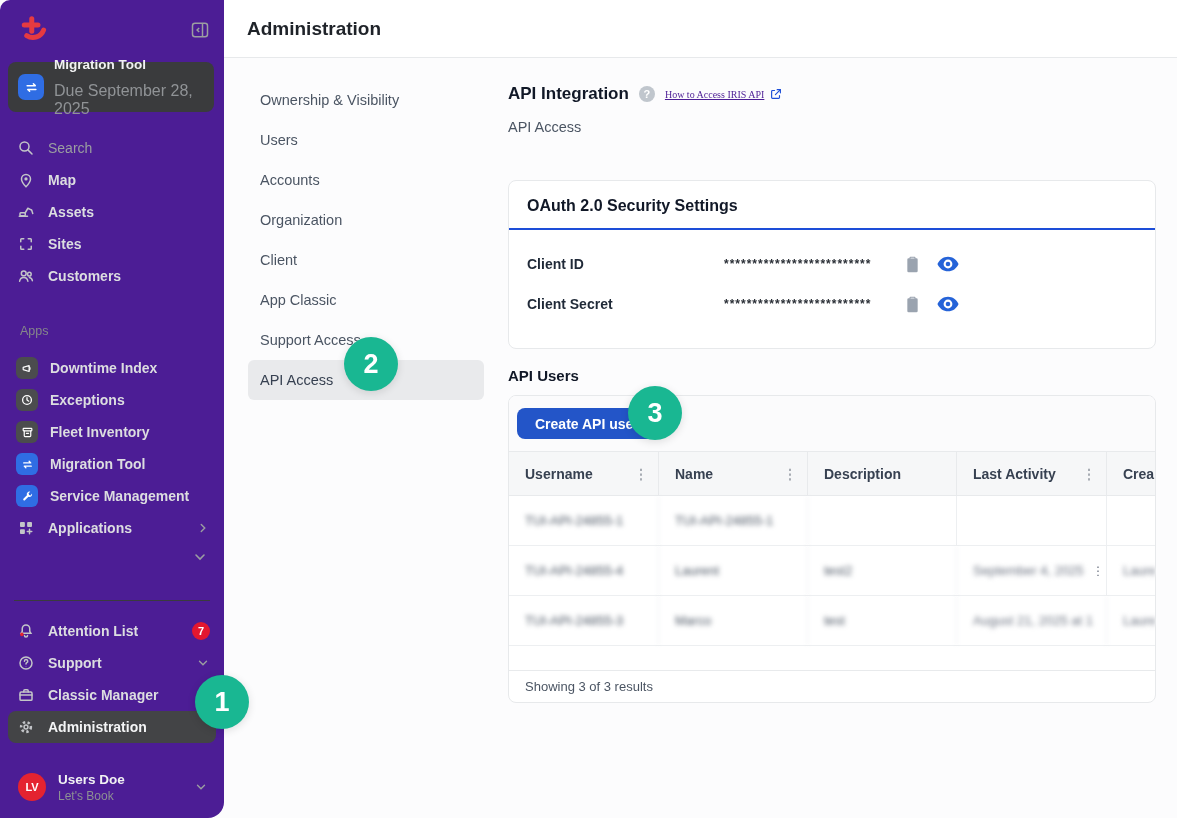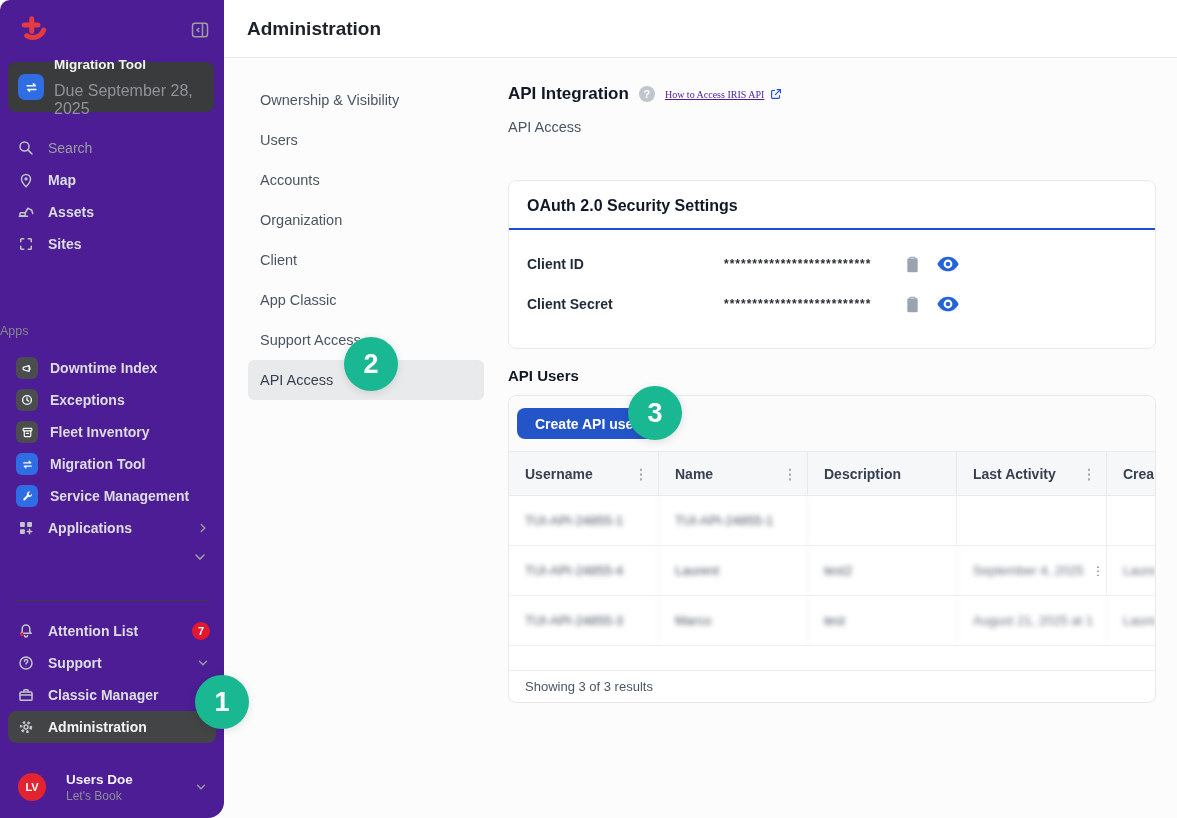--- a/index.html
+++ b/index.html
@@ -20,33 +20,33 @@
   .tile-sm { width:22px; height:22px; }
   .tile-blue { background:#2f6de4; color:#fff; }
   .tile-dark { background:#4b4c4e; color:#fff; }
   .banner-text .t1 { font-size:13.5px; font-weight:700; color:#f1f2f3; }
   .banner-text .t2 { font-size:16px; color:#909396; margin-top:10px; }
   .srow { display:flex; align-items:center; height:32px; padding:0 16px; gap:12px;
     font-size:14px; font-weight:600; color:#dcdde0; cursor:pointer; position:relative; }
   .srow .ic { width:20px; display:flex; justify-content:center; color:#c3c5c8; flex:0 0 auto; }
   .nav1 { position:absolute; top:132px; left:0; right:0; }
   .nav1 .srow:first-child { color:#9b9ea1; font-weight:500; }
-  .apps-label { position:absolute; top:324px; left:0; font-size:12.5px; color:#85878a; }
+  .apps-label { position:absolute; top:324px; left:20px; font-size:12.5px; color:#85878a; }
   .nav2 { position:absolute; top:352px; left:0; right:0; }
   .chevron-row { position:absolute; top:541px; left:0; right:0; height:32px;
     display:flex; align-items:center; justify-content:flex-end; padding:0 16px; color:#9b9ea1; cursor:pointer; }
   .side-divider { position:absolute; top:600px; left:14px; right:14px; height:1px; background:#3a3b3d; }
   .nav3 { position:absolute; top:615px; left:0; right:0; }
   .srow.active-side { margin:0 8px; padding:0 8px; background:#434446; border-radius:8px; color:#f3f4f5; }
   .badge { position:absolute; right:14px; top:50%; transform:translateY(-50%);
     min-width:18px; height:18px; border-radius:9px; background:#e3172f; color:#fff;
     font-size:11px; font-weight:700; display:flex; align-items:center; justify-content:center; padding:0 4px; }
   .row-chev { position:absolute; right:14px; top:50%; transform:translateY(-50%); color:#9b9ea1; display:flex; }
   .user-row { position:absolute; top:765px; left:8px; right:8px; height:44px;
-    display:flex; align-items:center; gap:20px; padding:0 10px; cursor:pointer; position:absolute; }
+    display:flex; align-items:center; gap:12px; padding:0 10px; cursor:pointer; position:absolute; }
   .avatar { width:28px; height:28px; border-radius:50%; background:#e42330; color:#fff;
     font-size:11px; font-weight:700; display:flex; align-items:center; justify-content:center; flex:0 0 auto; }
   .user-name { font-size:13.5px; font-weight:700; color:#f1f2f3; }
   .user-org { font-size:12px; color:#8d9093; margin-top:2px; }
   .user-row .row-chev { right:8px; }
 
   
   .topbar { position:absolute; left:224px; top:0; width:953px; height:58px; background:#fff;
     border-bottom:1px solid #e7e9eb; display:flex; align-items:center; padding-left:23px; z-index:1; }
   .topbar h1 { font-size:19px; font-weight:700; color:#1f2329; }
@@ -182,20 +182,31 @@
         <span class="ic">
           <svg width="18" height="18" viewBox="0 0 24 24" fill="none" stroke="currentColor" stroke-width="2" stroke-linecap="round">
               <path d="M9 5H6a1 1 0 0 0-1 1v3"></path>
               <path d="M15 5h3a1 1 0 0 1 1 1v3"></path>
               <path d="M9 19H6a1 1 0 0 1-1-1v-3"></path>
               <path d="M15 19h3a1 1 0 0 0 1-1v-3"></path>
             </svg>
         </span>
         <span>Sites</span>
       </div>
+      <div class="srow">
+        <span class="ic">
+          <svg width="18" height="18" viewBox="0 0 24 24" fill="none" stroke="currentColor" stroke-width="2" stroke-linecap="round">
+              <circle cx="9" cy="8.5" r="3.2"></circle>
+              <path d="M3.5 19c.5-3 2.7-5 5.5-5s5 2 5.5 5"></path>
+              <circle cx="16.5" cy="9.5" r="2.4"></circle>
+              <path d="M16.5 14c2.2.4 3.6 2 4 4.3"></path>
+            </svg>
+        </span>
+        <span>Customers</span>
+      </div>
     </nav>
 
     <div class="apps-label">Apps</div>
 
     <nav class="nav2">
       <div class="srow">
         <span class="tile tile-sm tile-dark">
           <svg width="13" height="13" viewBox="0 0 24 24" fill="none" stroke="#fff" stroke-width="2.2" stroke-linejoin="round">
               <path d="M4 10v4l11 3.5v-11L4 10z"></path>
               <path d="M15 9c2.2.6 2.2 5.4 0 6"></path>

